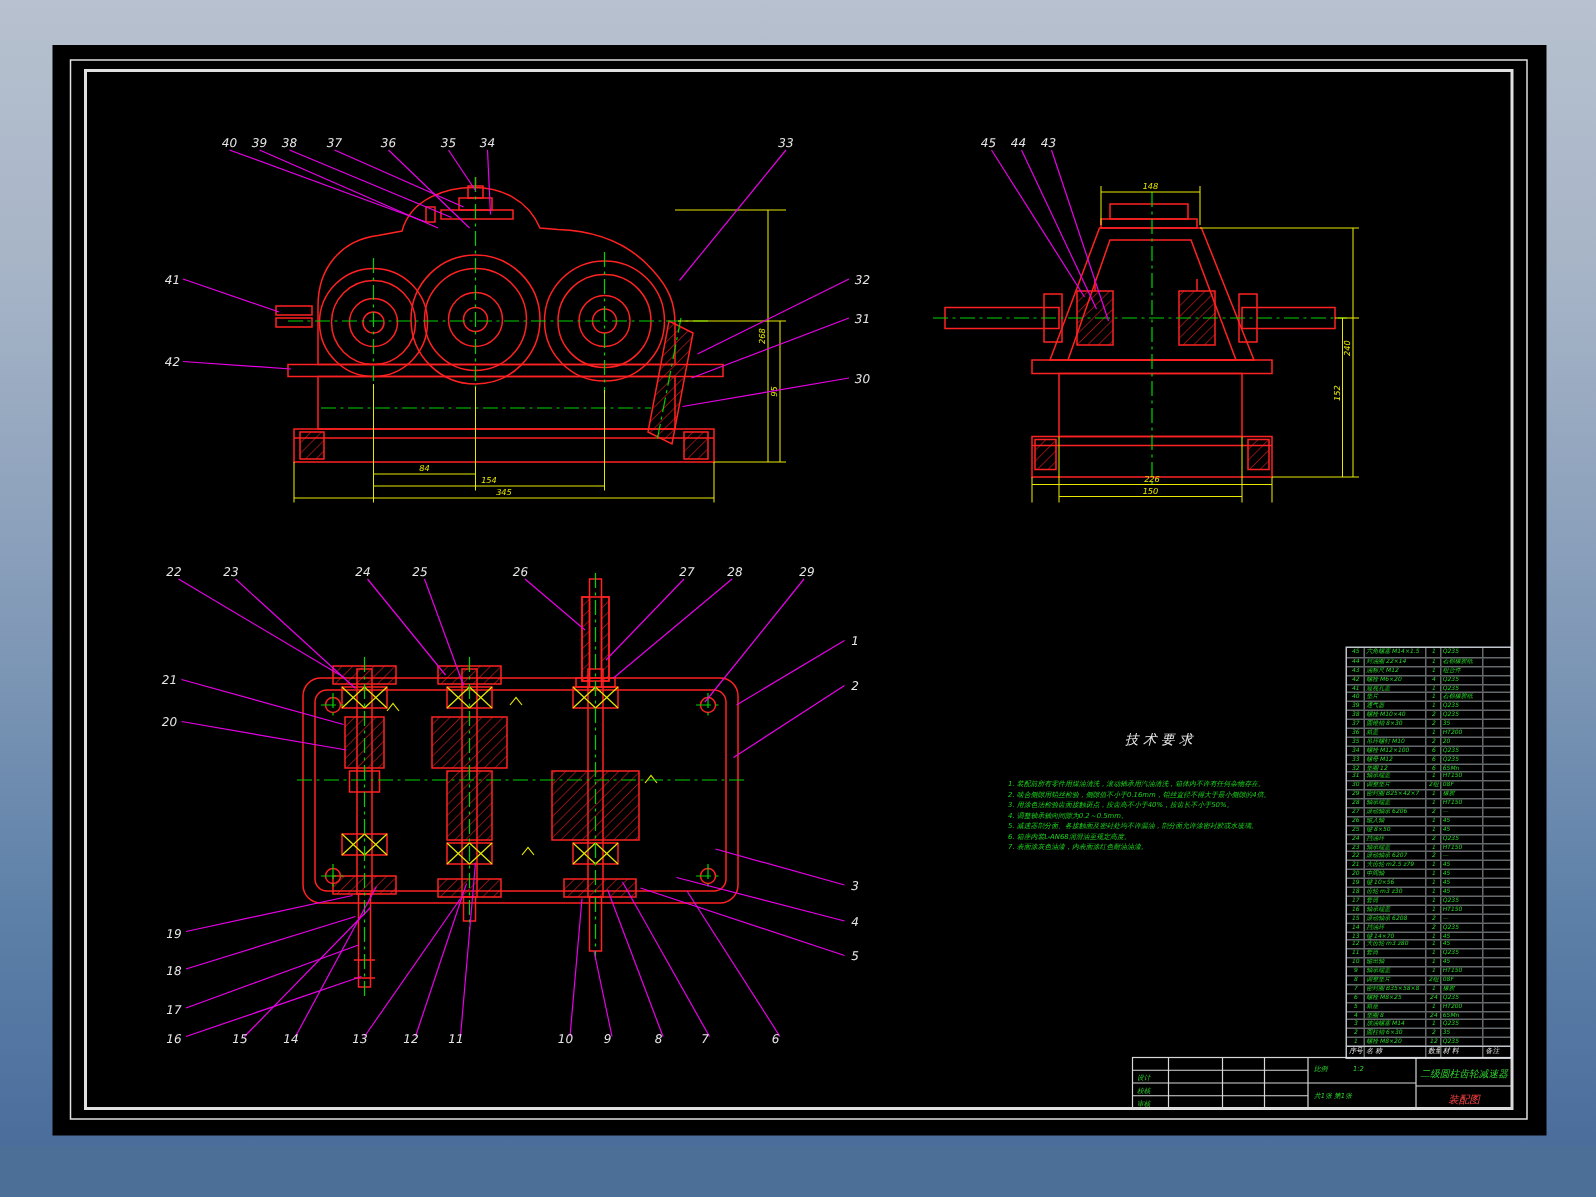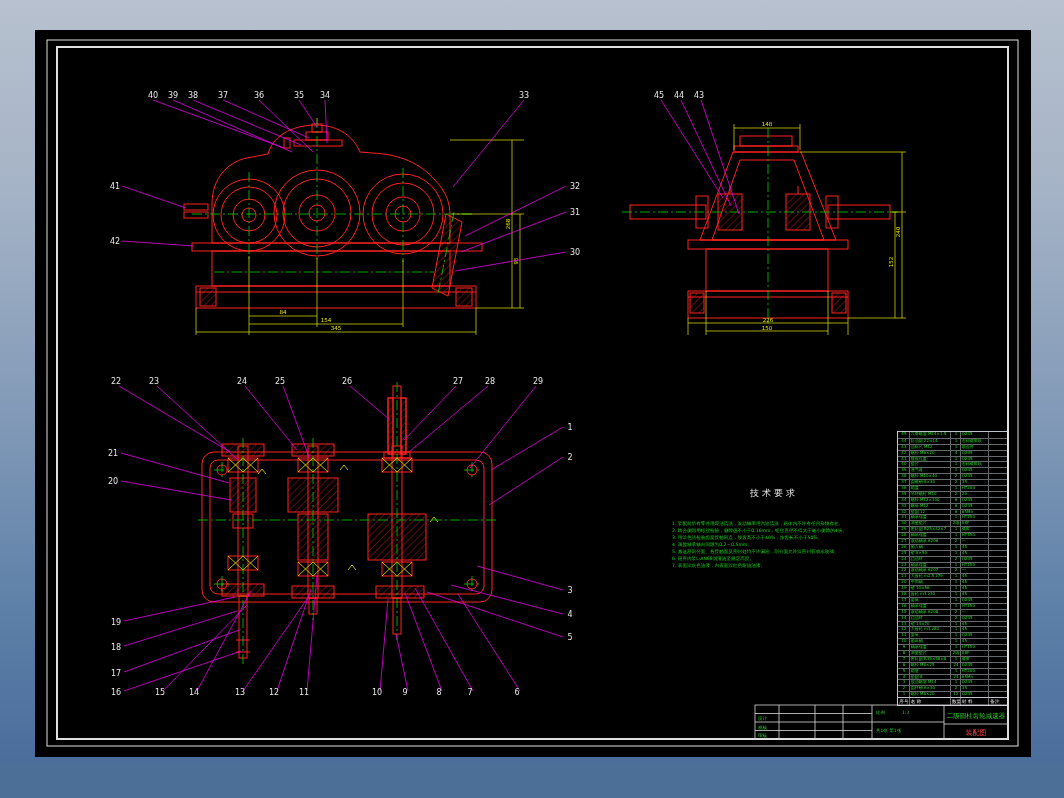--- a/index.html
+++ b/index.html
@@ -1,18 +1,18 @@
 <!DOCTYPE html>
 <html><head>
 <meta charset="utf-8">
 <style>
   html,body{margin:0;padding:0;background:#4c6f97;}
   .page{position:relative;width:1064px;height:764px;overflow:hidden;
     background:linear-gradient(180deg,#b7c1cf 0%,#a5b3c6 25%,#8199b7 55%,#5d80a8 80%,#4a6d9c 100%);
-    font-family:"DejaVu Sans",sans-serif;}
+    font-family:"DejaVu Sans",sans-serif;font-style:italic;}
   .sheet{position:absolute;left:35px;top:30px;width:996px;height:727px;background:#000;}
   svg.overlay{position:absolute;left:0;top:0;}
   .techreq{position:absolute;left:672px;top:487px;width:204px;color:#1ed41e;}
   .techreq .tr-title{color:#e8e8e8;font-size:9px;text-align:center;letter-spacing:3px;margin-bottom:20px;}
   .techreq .tr-line{font-size:4.6px;line-height:7px;white-space:nowrap;overflow:hidden;}
   .bom{position:absolute;left:897px;top:431px;width:111px;border:1px solid rgba(225,232,238,.85);box-sizing:border-box;background:transparent;}
   .bom-row{display:flex;height:5.9px;border-top:1px solid rgba(225,232,238,.45);box-sizing:border-box;}
   #bom-body .bom-row:first-child{border-top:none;}
   .bom-cell{font-size:4px;line-height:4.8px;color:#29d629;overflow:hidden;white-space:nowrap;border-right:1px solid rgba(225,232,238,.45);box-sizing:border-box;padding-left:1px;}
   .c-no{width:12px;text-align:center;}

